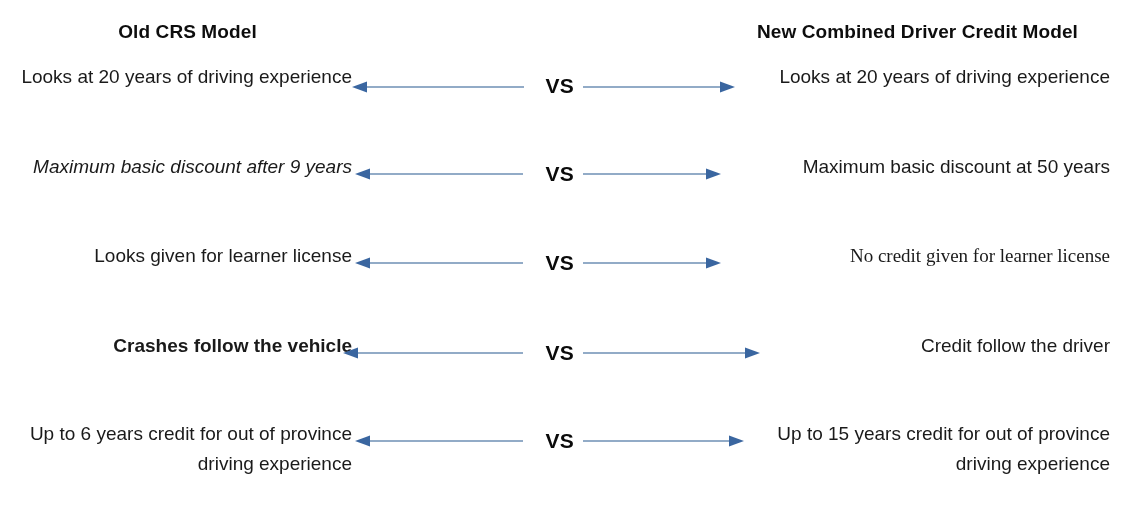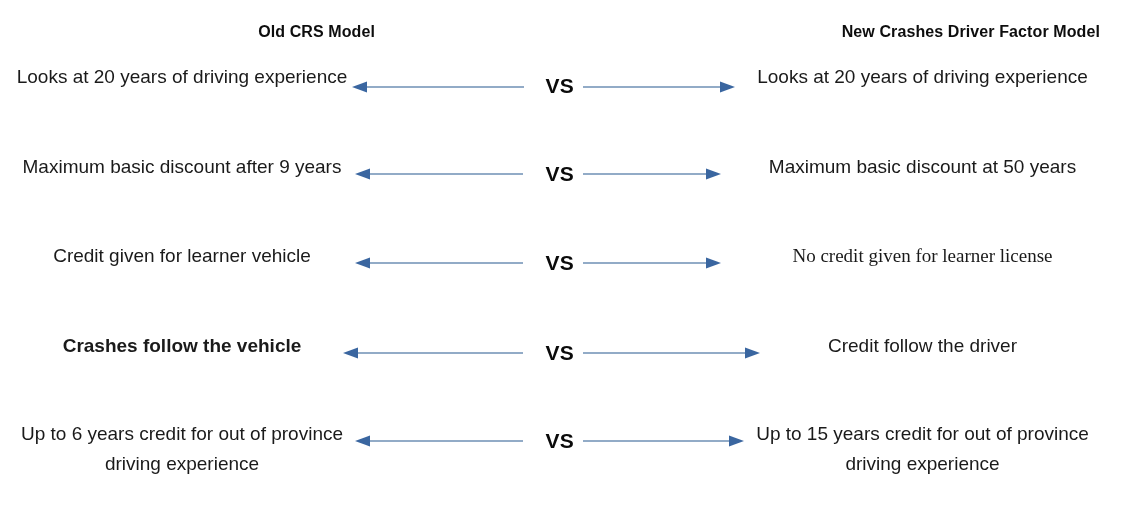--- a/index.html
+++ b/index.html
@@ -19,45 +19,45 @@
 
   .canvas {
     position: absolute;
     inset: 0;
   }
 
   
   .col-header {
     position: absolute;
     top: 19px;
-    font-size: 16px;
+    font-size: 19px;
     font-weight: bold;
     color: #0d0d0d;
-    text-align: right;
+    text-align: center;
     line-height: 26px;
     letter-spacing: 0.1px;
     white-space: nowrap;
   }
   .col-header.left  { left: 0;    width: 375px; }
   .col-header.right { left: 735px; width: 365px; }
 
   
   .row {
     position: absolute;
     left: 0;
     width: 1121px;
     height: 0;
   }
 
   .cell {
     position: absolute;
     font-size: 19px;
     line-height: 30px;
     color: #1a1a1a;
-    text-align: center;
+    text-align: right;
   }
   .cell.left {
     left: 12px;
     width: 340px;
   }
   .cell.right {
     left: 735px;
     width: 375px;
   }
 
@@ -80,21 +80,21 @@
   }
   .arrow svg { display: block; overflow: visible; }
 </style>
 </head>
 <body>
 
 <div class="canvas">
 
   <div class="col-header left">Old CRS Model</div>
 
-  <div class="col-header right">New Crashes Driver Factor Model</div>
+  <div class="col-header right">New Combined Driver Credit Model</div>
 
   <div class="row">
     <div class="cell left" style="top:62px;">Looks at 20 years of driving experience</div>
 
     <div class="arrow" style="left:352px; top:80px;">
       <svg width="172" height="14" viewBox="0 0 172 14">
         <line x1="14" y1="7" x2="172" y2="7" stroke="#6e8fb5" stroke-width="1.6"></line>
         <polygon points="0,7 15,1.5 15,12.5" fill="#3a66a0"></polygon>
       </svg>
     </div>
@@ -105,21 +105,21 @@
       <svg width="152" height="14" viewBox="0 0 152 14">
         <line x1="0" y1="7" x2="138" y2="7" stroke="#6e8fb5" stroke-width="1.6"></line>
         <polygon points="152,7 137,1.5 137,12.5" fill="#3a66a0"></polygon>
       </svg>
     </div>
 
     <div class="cell right" style="top:62px;">Looks at 20 years of driving experience</div>
   </div>
 
   <div class="row">
-    <div class="cell left" style="top:152px;">Maximum basic discount after 9 years</div>
+    <div class="cell left" style="top:152px;font-style:italic;">Maximum basic discount after 9 years</div>
 
     <div class="arrow" style="left:355px; top:167px;">
       <svg width="168" height="14" viewBox="0 0 168 14">
         <line x1="14" y1="7" x2="168" y2="7" stroke="#6e8fb5" stroke-width="1.6"></line>
         <polygon points="0,7 15,1.5 15,12.5" fill="#3a66a0"></polygon>
       </svg>
     </div>
 
     <div class="vs-label" style="left:526px; top:162px;">VS</div>
 
@@ -127,21 +127,21 @@
       <svg width="138" height="14" viewBox="0 0 138 14">
         <line x1="0" y1="7" x2="124" y2="7" stroke="#6e8fb5" stroke-width="1.6"></line>
         <polygon points="138,7 123,1.5 123,12.5" fill="#3a66a0"></polygon>
       </svg>
     </div>
 
     <div class="cell right" style="top:152px;">Maximum basic discount at 50 years</div>
   </div>
 
   <div class="row">
-    <div class="cell left" style="top:241px;">Credit given for learner vehicle</div>
+    <div class="cell left" style="top:241px;">Looks given for learner license</div>
 
     <div class="arrow" style="left:355px; top:256px;">
       <svg width="168" height="14" viewBox="0 0 168 14">
         <line x1="14" y1="7" x2="168" y2="7" stroke="#6e8fb5" stroke-width="1.6"></line>
         <polygon points="0,7 15,1.5 15,12.5" fill="#3a66a0"></polygon>
       </svg>
     </div>
 
     <div class="vs-label" style="left:526px; top:251px;">VS</div>
 

